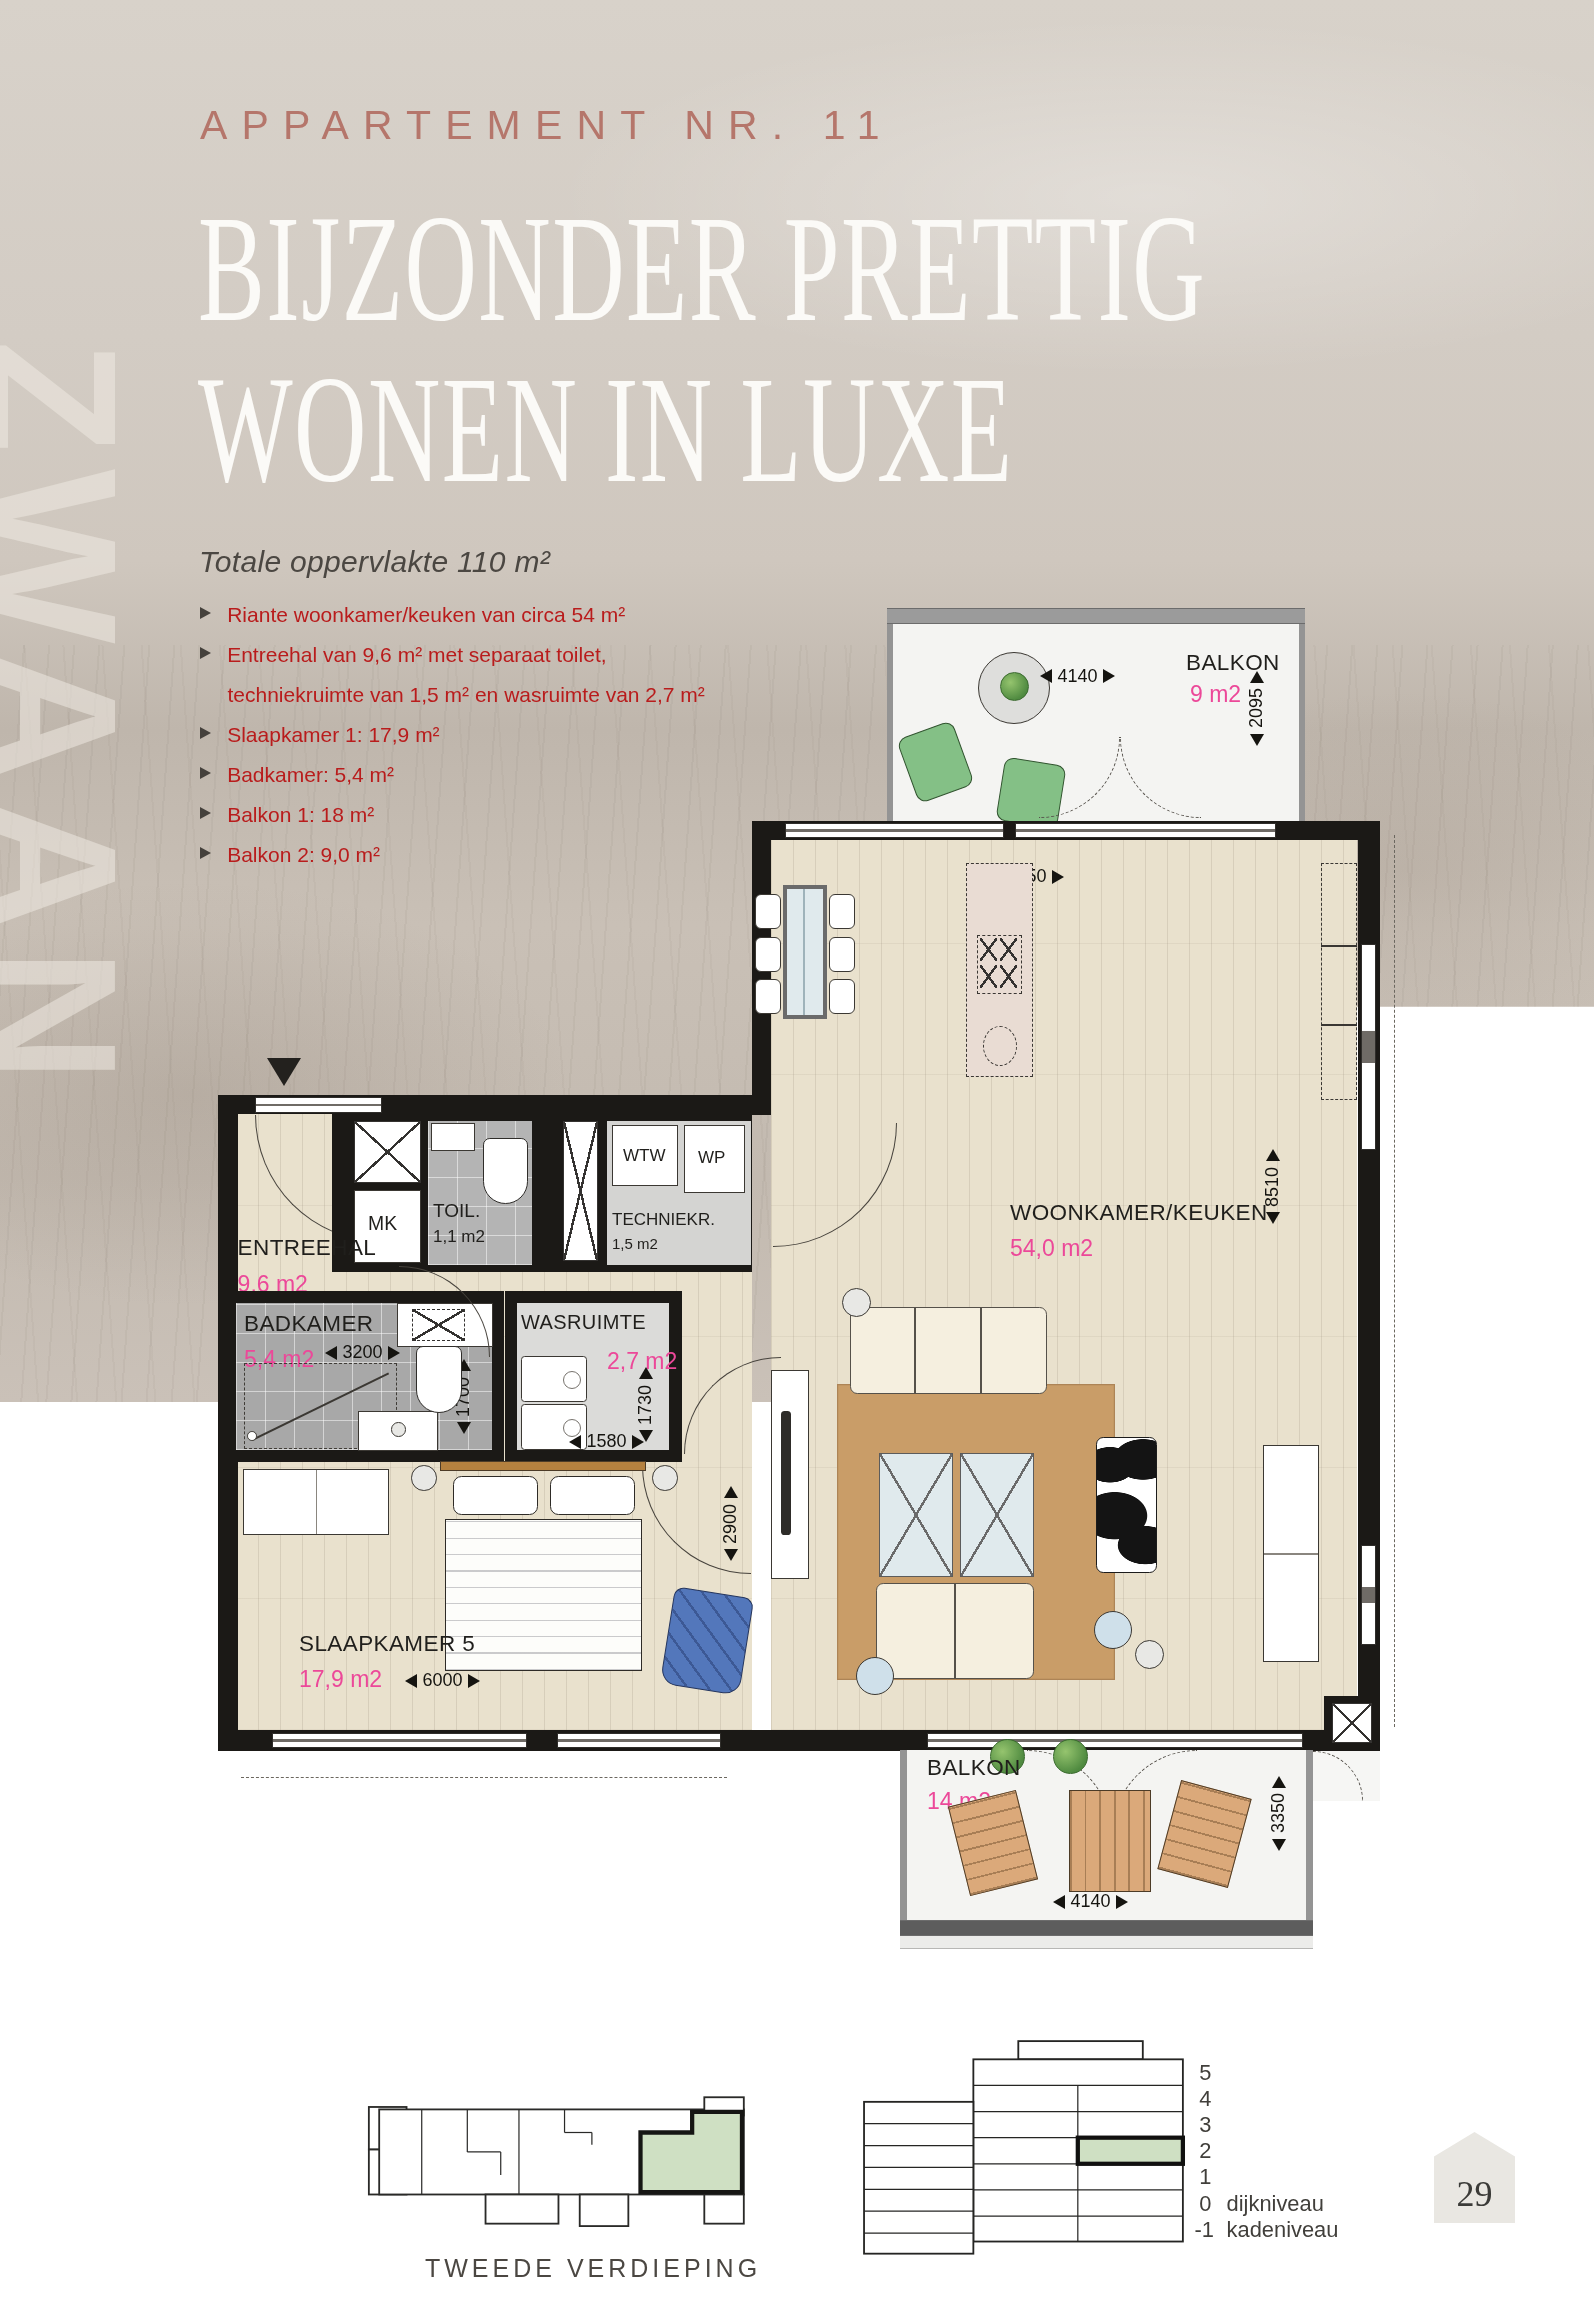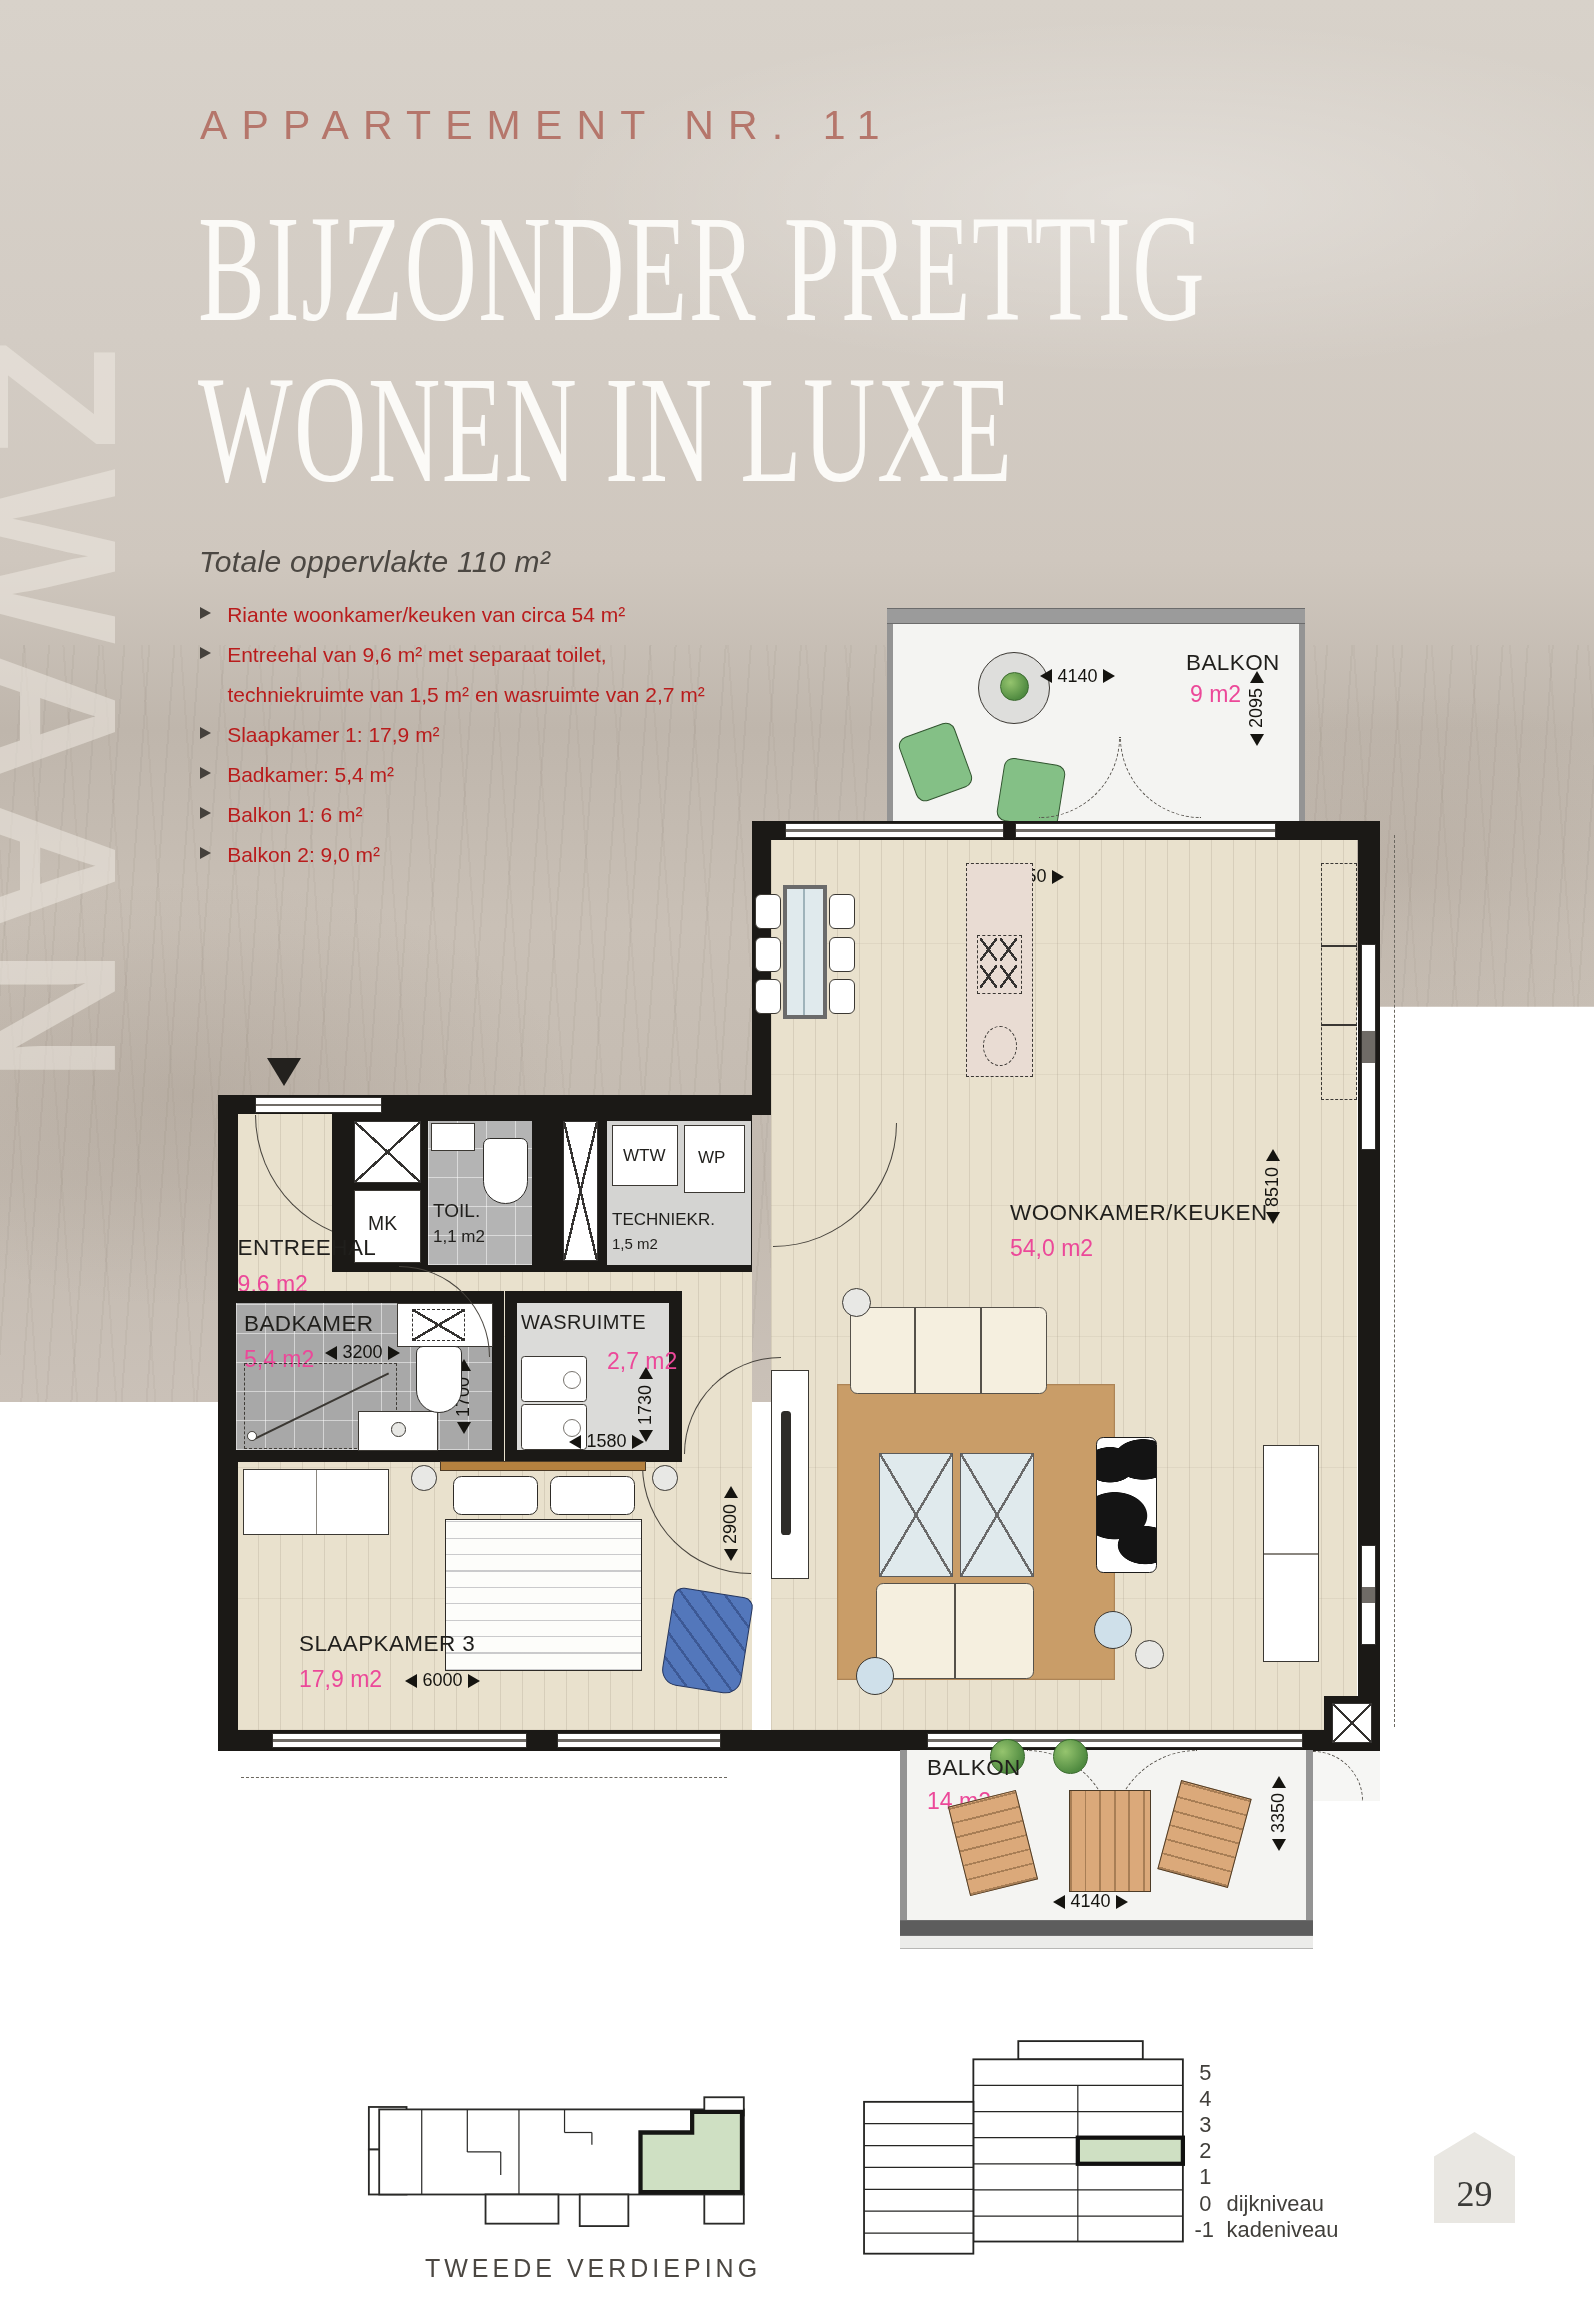--- a/index.html
+++ b/index.html
@@ -143,21 +143,21 @@
     <div class="srow">
         <span class="bullet"></span>
         <span>Slaapkamer 1: 17,9 m²</span>
       </div>
     <div class="srow">
         <span class="bullet"></span>
         <span>Badkamer: 5,4 m²</span>
       </div>
     <div class="srow">
         <span class="bullet"></span>
-        <span>Balkon 1: 6 m²</span>
+        <span>Balkon 1: 18 m²</span>
       </div>
     <div class="srow">
         <span class="bullet"></span>
         <span>Balkon 2: 9,0 m²</span>
       </div>
   </div>
 
   <div class="plan">
 
     <div class="wood" style="left:19.4px;top:509px;width:516px;height:617px;"></div>
@@ -281,21 +281,21 @@
     <div class="box" style="left:25.5px;top:865px;width:146px;height:66px;background-image:linear-gradient(90deg,transparent 0 72px,#8a867f 72px 73px,transparent 73px);"></div>
     <div class="abs" style="left:223px;top:857px;width:206px;height:212px;">
       <div class="abs" style="left:0;top:0;width:206px;height:9.7px;background:#b5813f;border:1.2px solid #4c3b27;box-sizing:border-box;"></div>
       <div class="pillow" style="left:13.4px;top:14.6px;width:85px;height:39px;"></div>
       <div class="pillow" style="left:110px;top:14.6px;width:85px;height:39px;"></div>
       <div class="duvet" style="left:4.9px;top:58px;width:197px;height:152px;"></div>
     </div>
     <div class="lampc" style="left:194px;top:861px;width:25.5px;height:25.5px;"></div>
     <div class="lampc" style="left:435px;top:861px;width:25.5px;height:25.5px;"></div>
     <div class="bluechair" style="left:450px;top:988px;width:80px;height:98px;transform:rotate(9deg);"></div>
-    <div class="rlbl" style="left:82px;top:1027px;">SLAAPKAMER 3</div>
+    <div class="rlbl" style="left:82px;top:1027px;">SLAAPKAMER 5</div>
     <div class="rarea" style="left:82px;top:1062px;">17,9 m2</div>
     <div class="dim" style="left:188px;top:1066px;">
       <span class="t l"></span>
         <b>6000</b>
         <span class="t r"></span>
     </div>
     <div class="dim dimv" style="left:503px;top:882px;">
       <span class="t u"></span>
         <b>2900</b>
         <span class="t d"></span>

